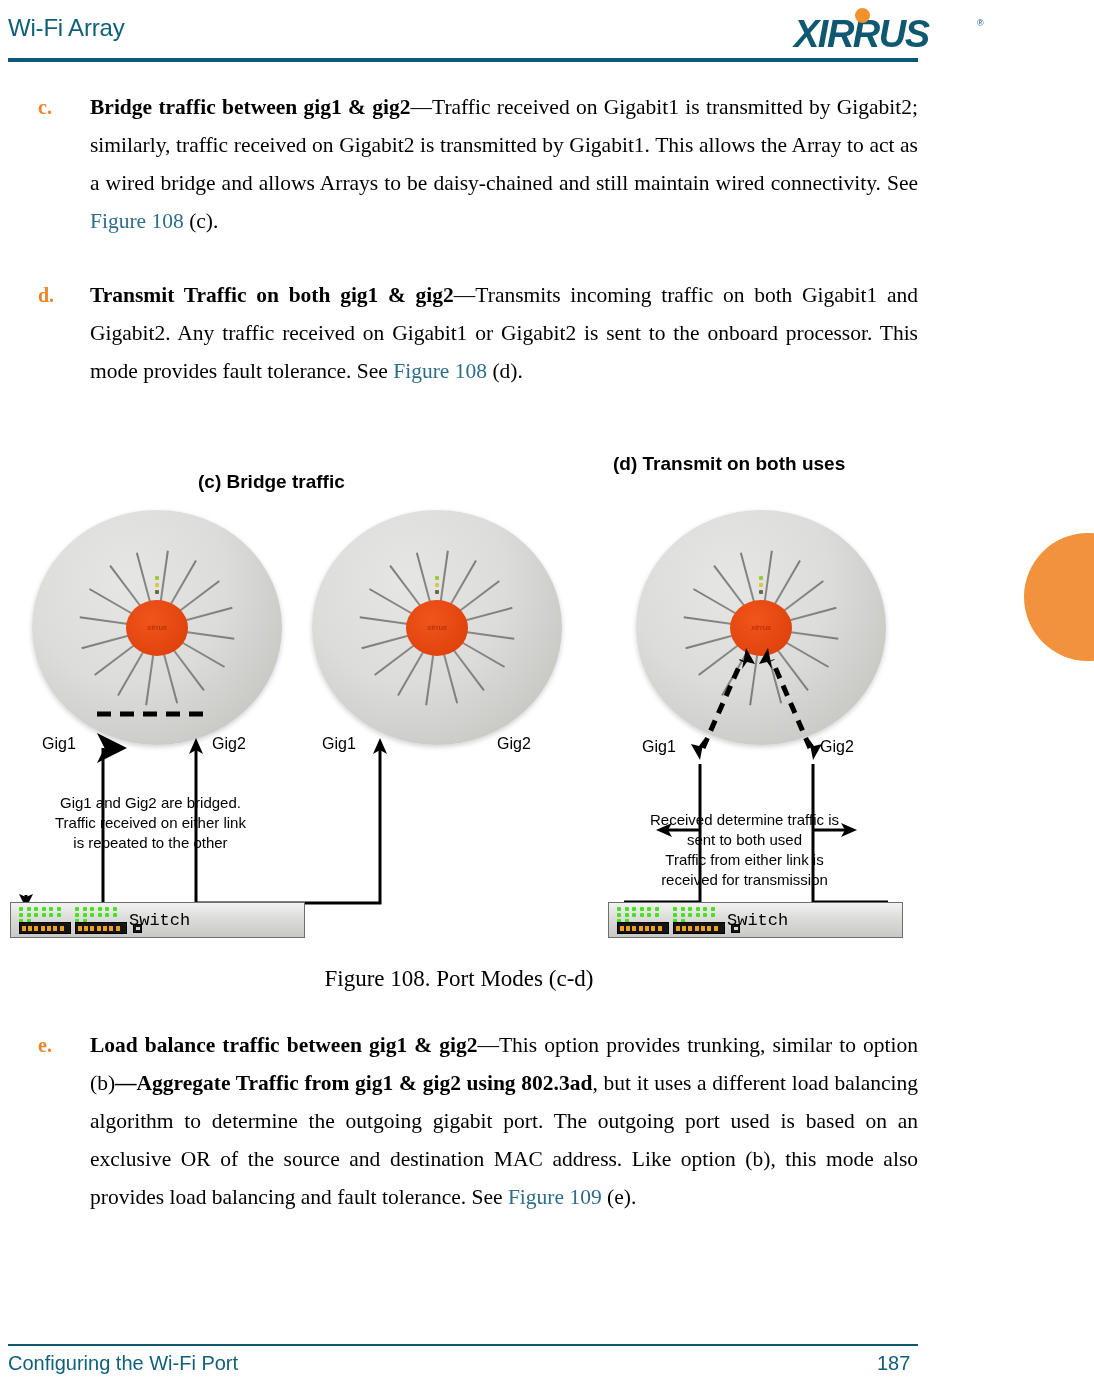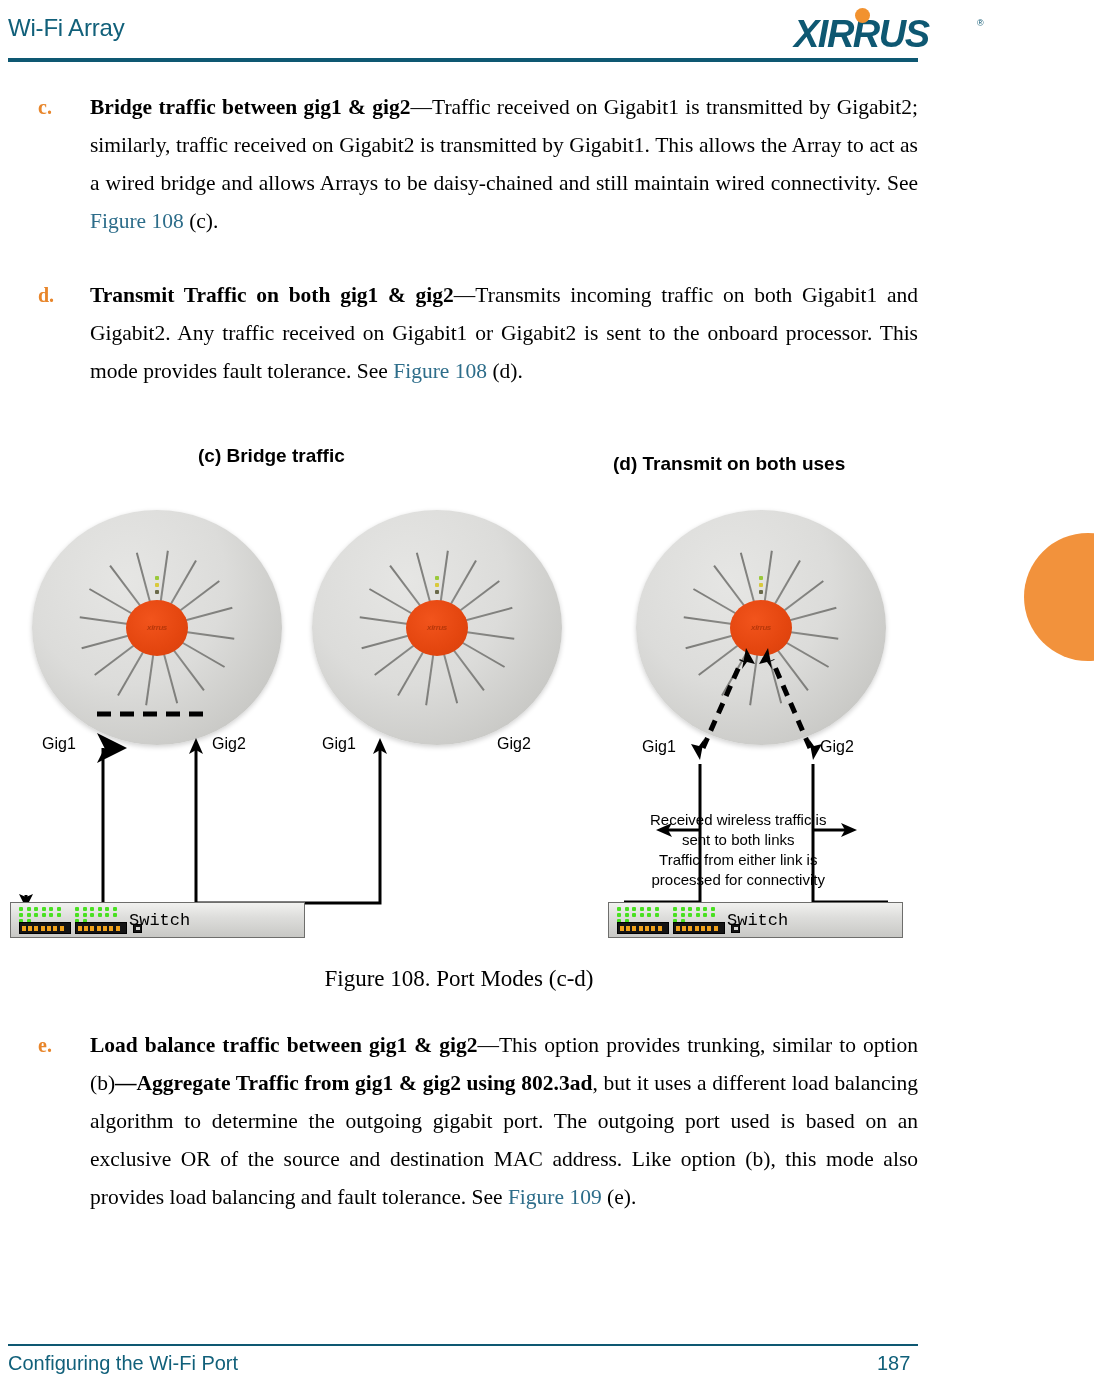--- a/index.html
+++ b/index.html
@@ -98,21 +98,21 @@
 
   
   .sub-caption {
     position: absolute;
     font-family: "Liberation Sans", sans-serif;
     font-weight: bold;
     font-size: 19px;
     color: #000;
     white-space: nowrap;
   }
-  #cap-c { left: 198px; top: 445px; }
+  #cap-c { left: 198px; top: 471px; }
   #cap-d { left: 613px; top: 453px; }
 
   
   .diagram {
     position: absolute;
     left: 0; top: 490px;
     width: 1000px; height: 465px;
   }
 
   
@@ -484,26 +484,31 @@
     <polygon points="857,340 841,333 845,340 841,347" fill="#000"></polygon>
   </svg>
 
   <div class="port-label" style="left:42px;  top:245px;">Gig1</div>
   <div class="port-label" style="left:212px; top:245px;">Gig2</div>
   <div class="port-label" style="left:322px; top:245px;">Gig1</div>
   <div class="port-label" style="left:497px; top:245px;">Gig2</div>
   <div class="port-label" style="left:642px; top:248px;">Gig1</div>
   <div class="port-label" style="left:820px; top:248px;">Gig2</div>
 
+  <div class="note" id="note-c">
+    <div>Gig1 and Gig2 are bridged.</div>
+    <div>Traffic received on either link</div>
+    <div>is repeated to the other</div>
+  </div>
 
   <div class="note" id="note-d">
-    <div>Received wireless traffic is</div>
-    <div>sent to both links</div>
+    <div>Received determine traffic is</div>
+    <div>sent to both used</div>
     <div>Traffic from either link is</div>
-    <div>processed for connectivity</div>
+    <div>received for transmission</div>
   </div>
 
   <div class="switch" id="switch-c">
     <div class="ledbank" style="left:8px;">
       <i></i>
         <i></i>
         <i></i>
         <i></i>
         <i></i>
         <i></i>

